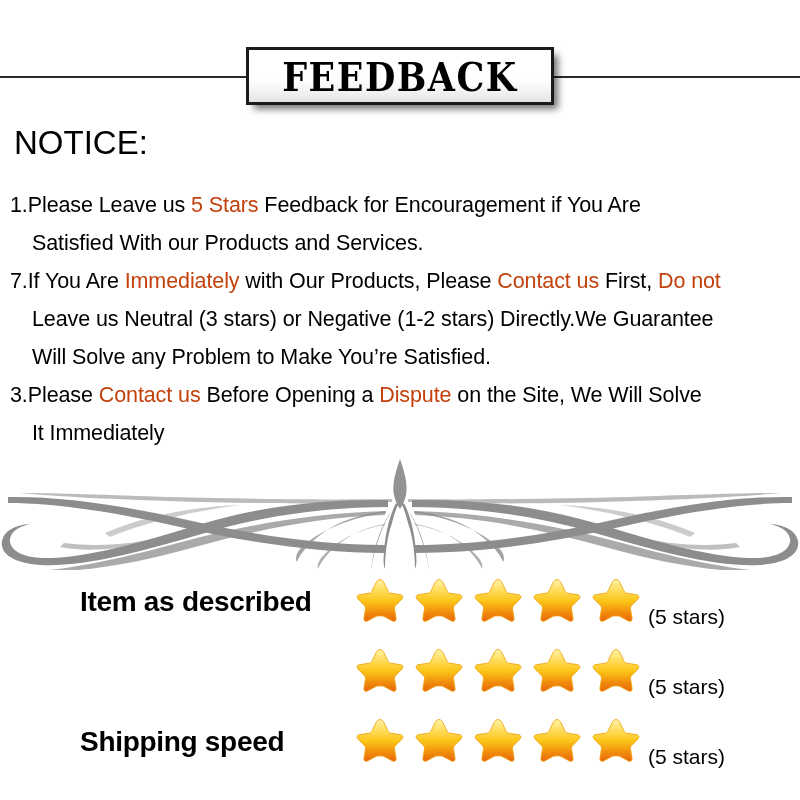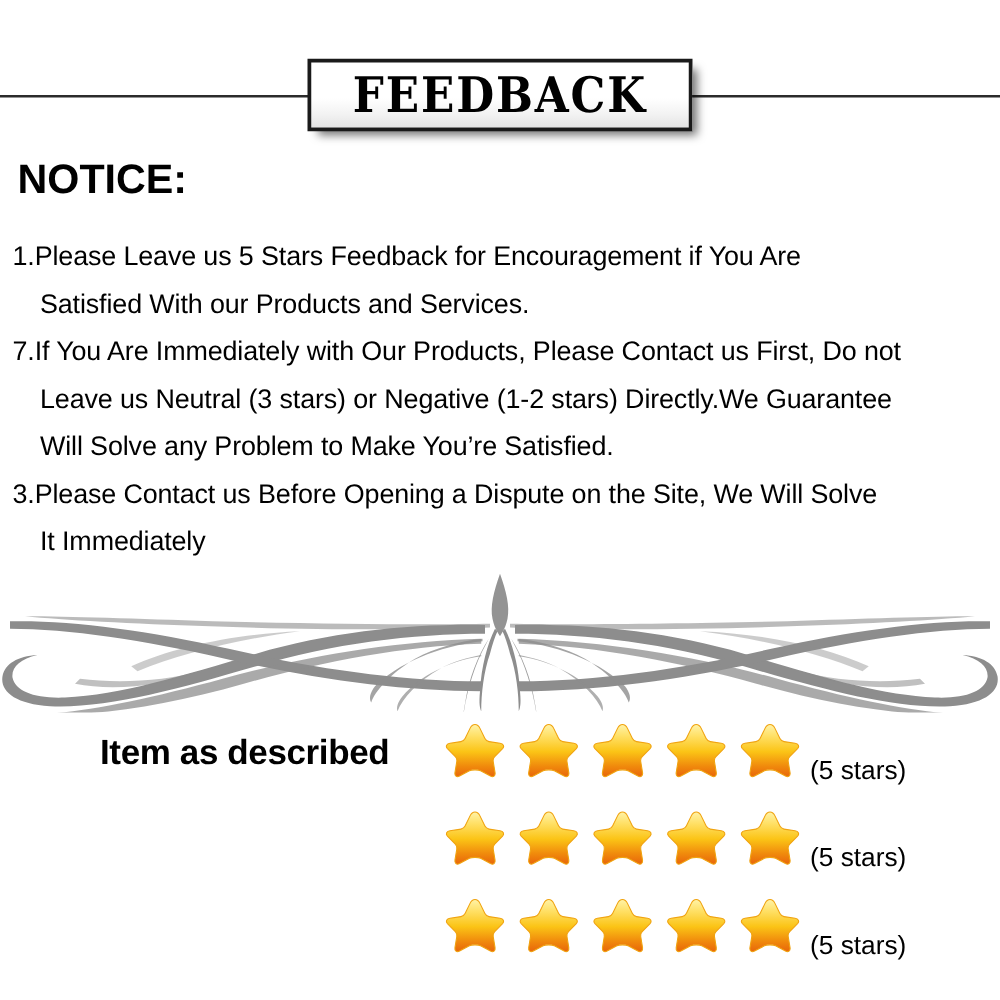--- a/index.html
+++ b/index.html
@@ -56,39 +56,39 @@
     color: #000000;
     transform: scaleY(1.12);
   }
 
   
   .notice-heading {
     position: absolute;
     left: 14px;
     top: 124px;
     font-size: 33px;
-    font-weight: bold;
+    font-weight: normal;
     letter-spacing: 0px;
     white-space: nowrap;
   }
 
   .notice-list {
     position: absolute;
     left: 10px;
     top: 186px;
     width: 820px;
   }
   .notice-line {
     font-size: 21.5px;
     line-height: 38px;
     white-space: nowrap;
     letter-spacing: -0.1px;
   }
   .notice-line.indent { padding-left: 22px; }
-  .hl { color: #000000; }
+  .hl { color: #c2410c; }
 
   
   .flourish {
     position: absolute;
     left: 0;
     top: 455px;
     width: 800px;
     height: 115px;
   }
 
@@ -265,20 +265,21 @@
         <svg class="star" viewBox="-4 0 58 56">
           <path d="M25 2 C27 2 28.5 3.3 29.6 5.6 L34.2 15.1 C35 16.7 36.2 17.6 38 17.9 L48.2 19.4 C51.3 19.9 52.6 22.2 50.6 24.4 L43.3 31.9 C42 33.2 41.6 34.6 41.9 36.4 L43.6 46.6 C44.1 49.7 42.1 51.3 39.3 49.9 L30.2 45 C28.5 44.1 26.8 44.1 25 44.1 C23.2 44.1 21.5 44.1 19.8 45 L10.7 49.9 C7.9 51.3 5.9 49.7 6.4 46.6 L8.1 36.4 C8.4 34.6 8 33.2 6.7 31.9 L-0.6 24.4 C-2.6 22.2 -1.3 19.9 1.8 19.4 L12 17.9 C13.8 17.6 15 16.7 15.8 15.1 L20.4 5.6 C21.5 3.3 23 2 25 2 Z" fill="url(#starGrad)" stroke="#f0a310" stroke-width="1"></path>
         </svg>
         <svg class="star" viewBox="-4 0 58 56">
           <path d="M25 2 C27 2 28.5 3.3 29.6 5.6 L34.2 15.1 C35 16.7 36.2 17.6 38 17.9 L48.2 19.4 C51.3 19.9 52.6 22.2 50.6 24.4 L43.3 31.9 C42 33.2 41.6 34.6 41.9 36.4 L43.6 46.6 C44.1 49.7 42.1 51.3 39.3 49.9 L30.2 45 C28.5 44.1 26.8 44.1 25 44.1 C23.2 44.1 21.5 44.1 19.8 45 L10.7 49.9 C7.9 51.3 5.9 49.7 6.4 46.6 L8.1 36.4 C8.4 34.6 8 33.2 6.7 31.9 L-0.6 24.4 C-2.6 22.2 -1.3 19.9 1.8 19.4 L12 17.9 C13.8 17.6 15 16.7 15.8 15.1 L20.4 5.6 C21.5 3.3 23 2 25 2 Z" fill="url(#starGrad)" stroke="#f0a310" stroke-width="1"></path>
         </svg>
       </div>
       <div class="stars-note">(5 stars)</div>
     </div>
     <div class="rating-row">
+      <div class="rating-label">Shipping speed</div>
       <div class="stars">
         <svg class="star" viewBox="-4 0 58 56">
           <path d="M25 2 C27 2 28.5 3.3 29.6 5.6 L34.2 15.1 C35 16.7 36.2 17.6 38 17.9 L48.2 19.4 C51.3 19.9 52.6 22.2 50.6 24.4 L43.3 31.9 C42 33.2 41.6 34.6 41.9 36.4 L43.6 46.6 C44.1 49.7 42.1 51.3 39.3 49.9 L30.2 45 C28.5 44.1 26.8 44.1 25 44.1 C23.2 44.1 21.5 44.1 19.8 45 L10.7 49.9 C7.9 51.3 5.9 49.7 6.4 46.6 L8.1 36.4 C8.4 34.6 8 33.2 6.7 31.9 L-0.6 24.4 C-2.6 22.2 -1.3 19.9 1.8 19.4 L12 17.9 C13.8 17.6 15 16.7 15.8 15.1 L20.4 5.6 C21.5 3.3 23 2 25 2 Z" fill="url(#starGrad)" stroke="#f0a310" stroke-width="1"></path>
         </svg>
         <svg class="star" viewBox="-4 0 58 56">
           <path d="M25 2 C27 2 28.5 3.3 29.6 5.6 L34.2 15.1 C35 16.7 36.2 17.6 38 17.9 L48.2 19.4 C51.3 19.9 52.6 22.2 50.6 24.4 L43.3 31.9 C42 33.2 41.6 34.6 41.9 36.4 L43.6 46.6 C44.1 49.7 42.1 51.3 39.3 49.9 L30.2 45 C28.5 44.1 26.8 44.1 25 44.1 C23.2 44.1 21.5 44.1 19.8 45 L10.7 49.9 C7.9 51.3 5.9 49.7 6.4 46.6 L8.1 36.4 C8.4 34.6 8 33.2 6.7 31.9 L-0.6 24.4 C-2.6 22.2 -1.3 19.9 1.8 19.4 L12 17.9 C13.8 17.6 15 16.7 15.8 15.1 L20.4 5.6 C21.5 3.3 23 2 25 2 Z" fill="url(#starGrad)" stroke="#f0a310" stroke-width="1"></path>
         </svg>
         <svg class="star" viewBox="-4 0 58 56">
           <path d="M25 2 C27 2 28.5 3.3 29.6 5.6 L34.2 15.1 C35 16.7 36.2 17.6 38 17.9 L48.2 19.4 C51.3 19.9 52.6 22.2 50.6 24.4 L43.3 31.9 C42 33.2 41.6 34.6 41.9 36.4 L43.6 46.6 C44.1 49.7 42.1 51.3 39.3 49.9 L30.2 45 C28.5 44.1 26.8 44.1 25 44.1 C23.2 44.1 21.5 44.1 19.8 45 L10.7 49.9 C7.9 51.3 5.9 49.7 6.4 46.6 L8.1 36.4 C8.4 34.6 8 33.2 6.7 31.9 L-0.6 24.4 C-2.6 22.2 -1.3 19.9 1.8 19.4 L12 17.9 C13.8 17.6 15 16.7 15.8 15.1 L20.4 5.6 C21.5 3.3 23 2 25 2 Z" fill="url(#starGrad)" stroke="#f0a310" stroke-width="1"></path>
         </svg>

